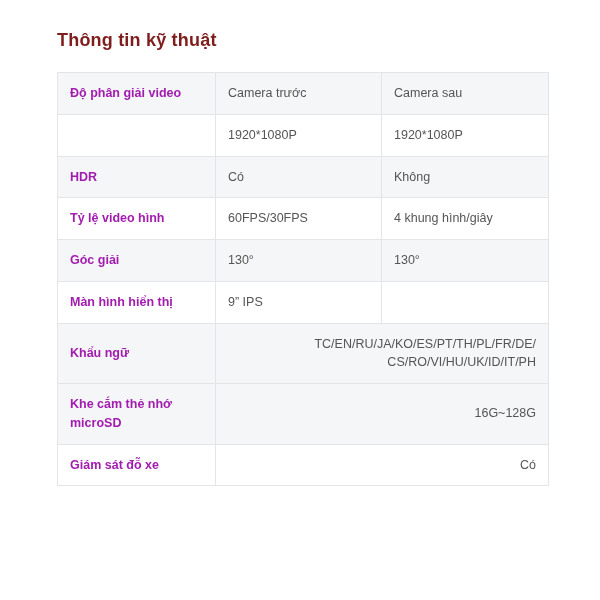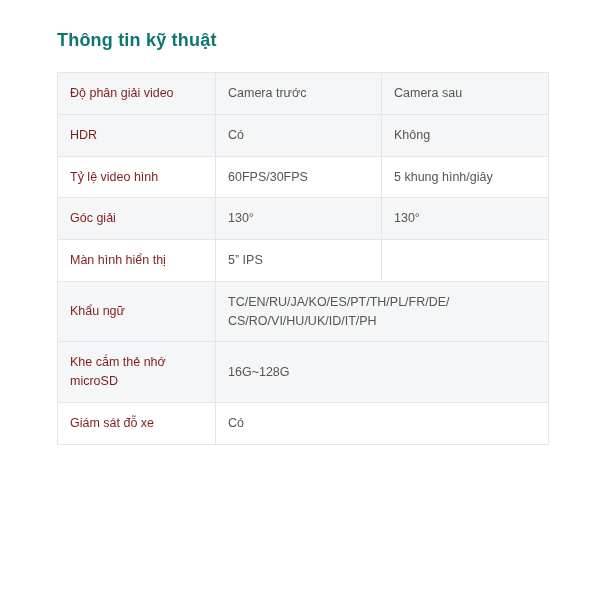--- a/index.html
+++ b/index.html
@@ -19,21 +19,21 @@
     width: 600px;
     height: 600px;
     box-sizing: border-box;
   }
   .title {
     position: absolute;
     left: 57px;
     top: 30px;
     font-size: 18px;
     font-weight: bold;
-    color: #0f766e;
+    color: #7f1d1d;
     letter-spacing: 0.2px;
   }
   .spec-table {
     position: absolute;
     left: 57px;
     top: 72px;
     width: 491px;
     border-collapse: collapse;
     table-layout: fixed;
     font-size: 12.5px;
@@ -50,24 +50,25 @@
   .col-a { width: 166px; }
   .col-b { width: 167px; }
 
   tr.shade td {
     background: #f5f6f7;
   }
   tr.plain td {
     background: #ffffff;
   }
   td.label {
-    color: #7f1d1d;
+    color: #a21caf;
+    font-weight: bold;
   }
   td.center {
-    text-align: left;
+    text-align: right;
   }
   .multiline {
     white-space: pre-line;
     text-align: center;
   }
 </style>
 </head>
 <body>
 
 <div class="page">
@@ -79,38 +80,43 @@
       <col class="col-label">
       <col class="col-a">
       <col class="col-b">
     </colgroup>
     <tbody>
       <tr class="shade">
         <td class="label">Độ phân giải video</td>
         <td>Camera trước</td>
         <td>Camera sau</td>
       </tr>
+    <tr class="plain">
+          <td class="label"></td>
+          <td>1920*1080P</td>
+          <td>1920*1080P</td>
+        </tr>
         <tr class="shade">
           <td class="label">HDR</td>
           <td>Có</td>
           <td>Không</td>
         </tr>
         <tr class="plain">
           <td class="label">Tỷ lệ video hình</td>
           <td>60FPS/30FPS</td>
-          <td>5 khung hình/giây</td>
+          <td>4 khung hình/giây</td>
         </tr>
         <tr class="shade">
           <td class="label">Góc giải</td>
           <td>130°</td>
           <td>130°</td>
         </tr>
         <tr class="plain">
           <td class="label">Màn hình hiển thị</td>
-          <td>5” IPS</td>
+          <td>9” IPS</td>
           <td></td>
         </tr>
         <tr class="shade">
           <td class="label">Khẩu ngữ</td>
           <td colspan="2" class="center multiline">TC/EN/RU/JA/KO/ES/PT/TH/PL/FR/DE/
 CS/RO/VI/HU/UK/ID/IT/PH</td>
         </tr>
         <tr class="shade">
           <td class="label">Khe cắm thẻ nhớ microSD</td>
           <td colspan="2" class="center multiline">16G~128G</td>

